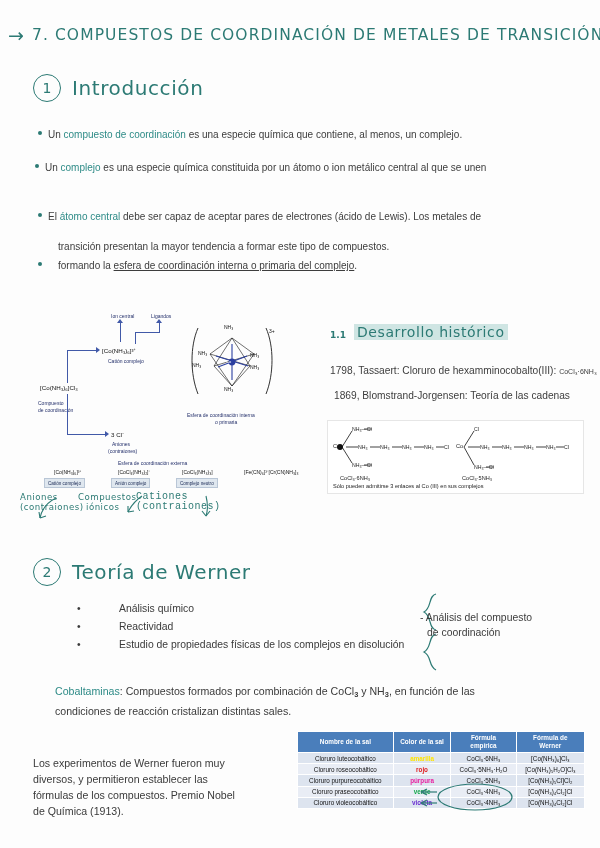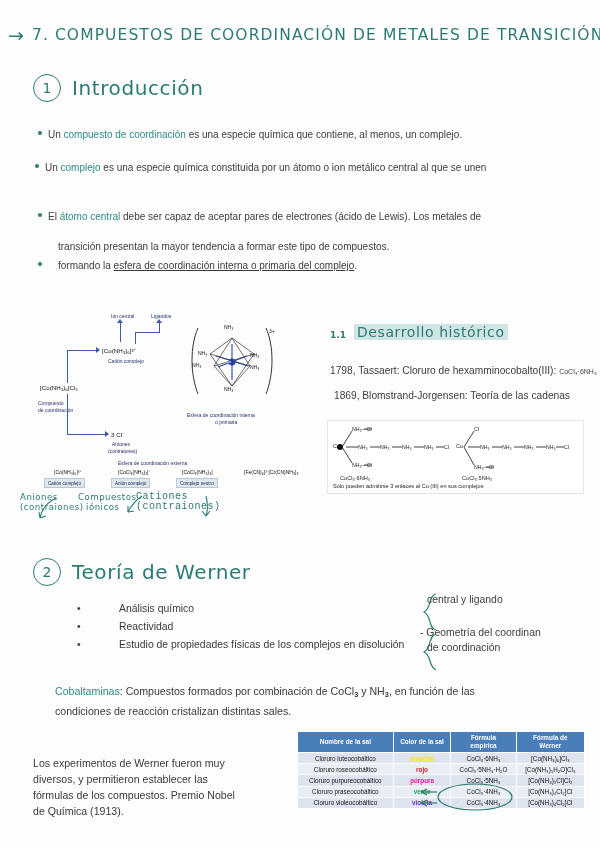--- a/index.html
+++ b/index.html
@@ -426,24 +426,23 @@
       </div>
   </div>
 
   <svg id="brace-svg" width="24" height="80">
     <path d="M18 2 C10 4, 14 16, 6 20 C14 24, 10 36, 18 38" stroke="#2c7a74" stroke-width="1.2" fill="none"></path>
     <path d="M18 42 C10 44, 14 56, 6 60 C14 64, 10 74, 18 78" stroke="#2c7a74" stroke-width="1.2" fill="none"></path>
   </svg>
 
   <div id="brace-box">
     <div class="br-item" style="margin-bottom:18px;">
-      <div style="padding-left:7px;">central y ligando</div>
     </div>
     <div class="br-item">
-      <div>- Geometría del coordinan</div>
+      <div>- Análisis del compuesto</div>
       <div style="padding-left:7px;">de coordinación</div>
     </div>
   </div>
 
   <div id="cobalt">
     <span class="teal">Cobaltaminas</span><span>: Compuestos formados por combinación  de CoCl</span><sub>3</sub><span> y NH</span><sub>3</sub><span>, en función de las</span>
     <div>condiciones de reacción cristalizan distintas sales.</div>
   </div>
 
   <div id="bottom-par">

